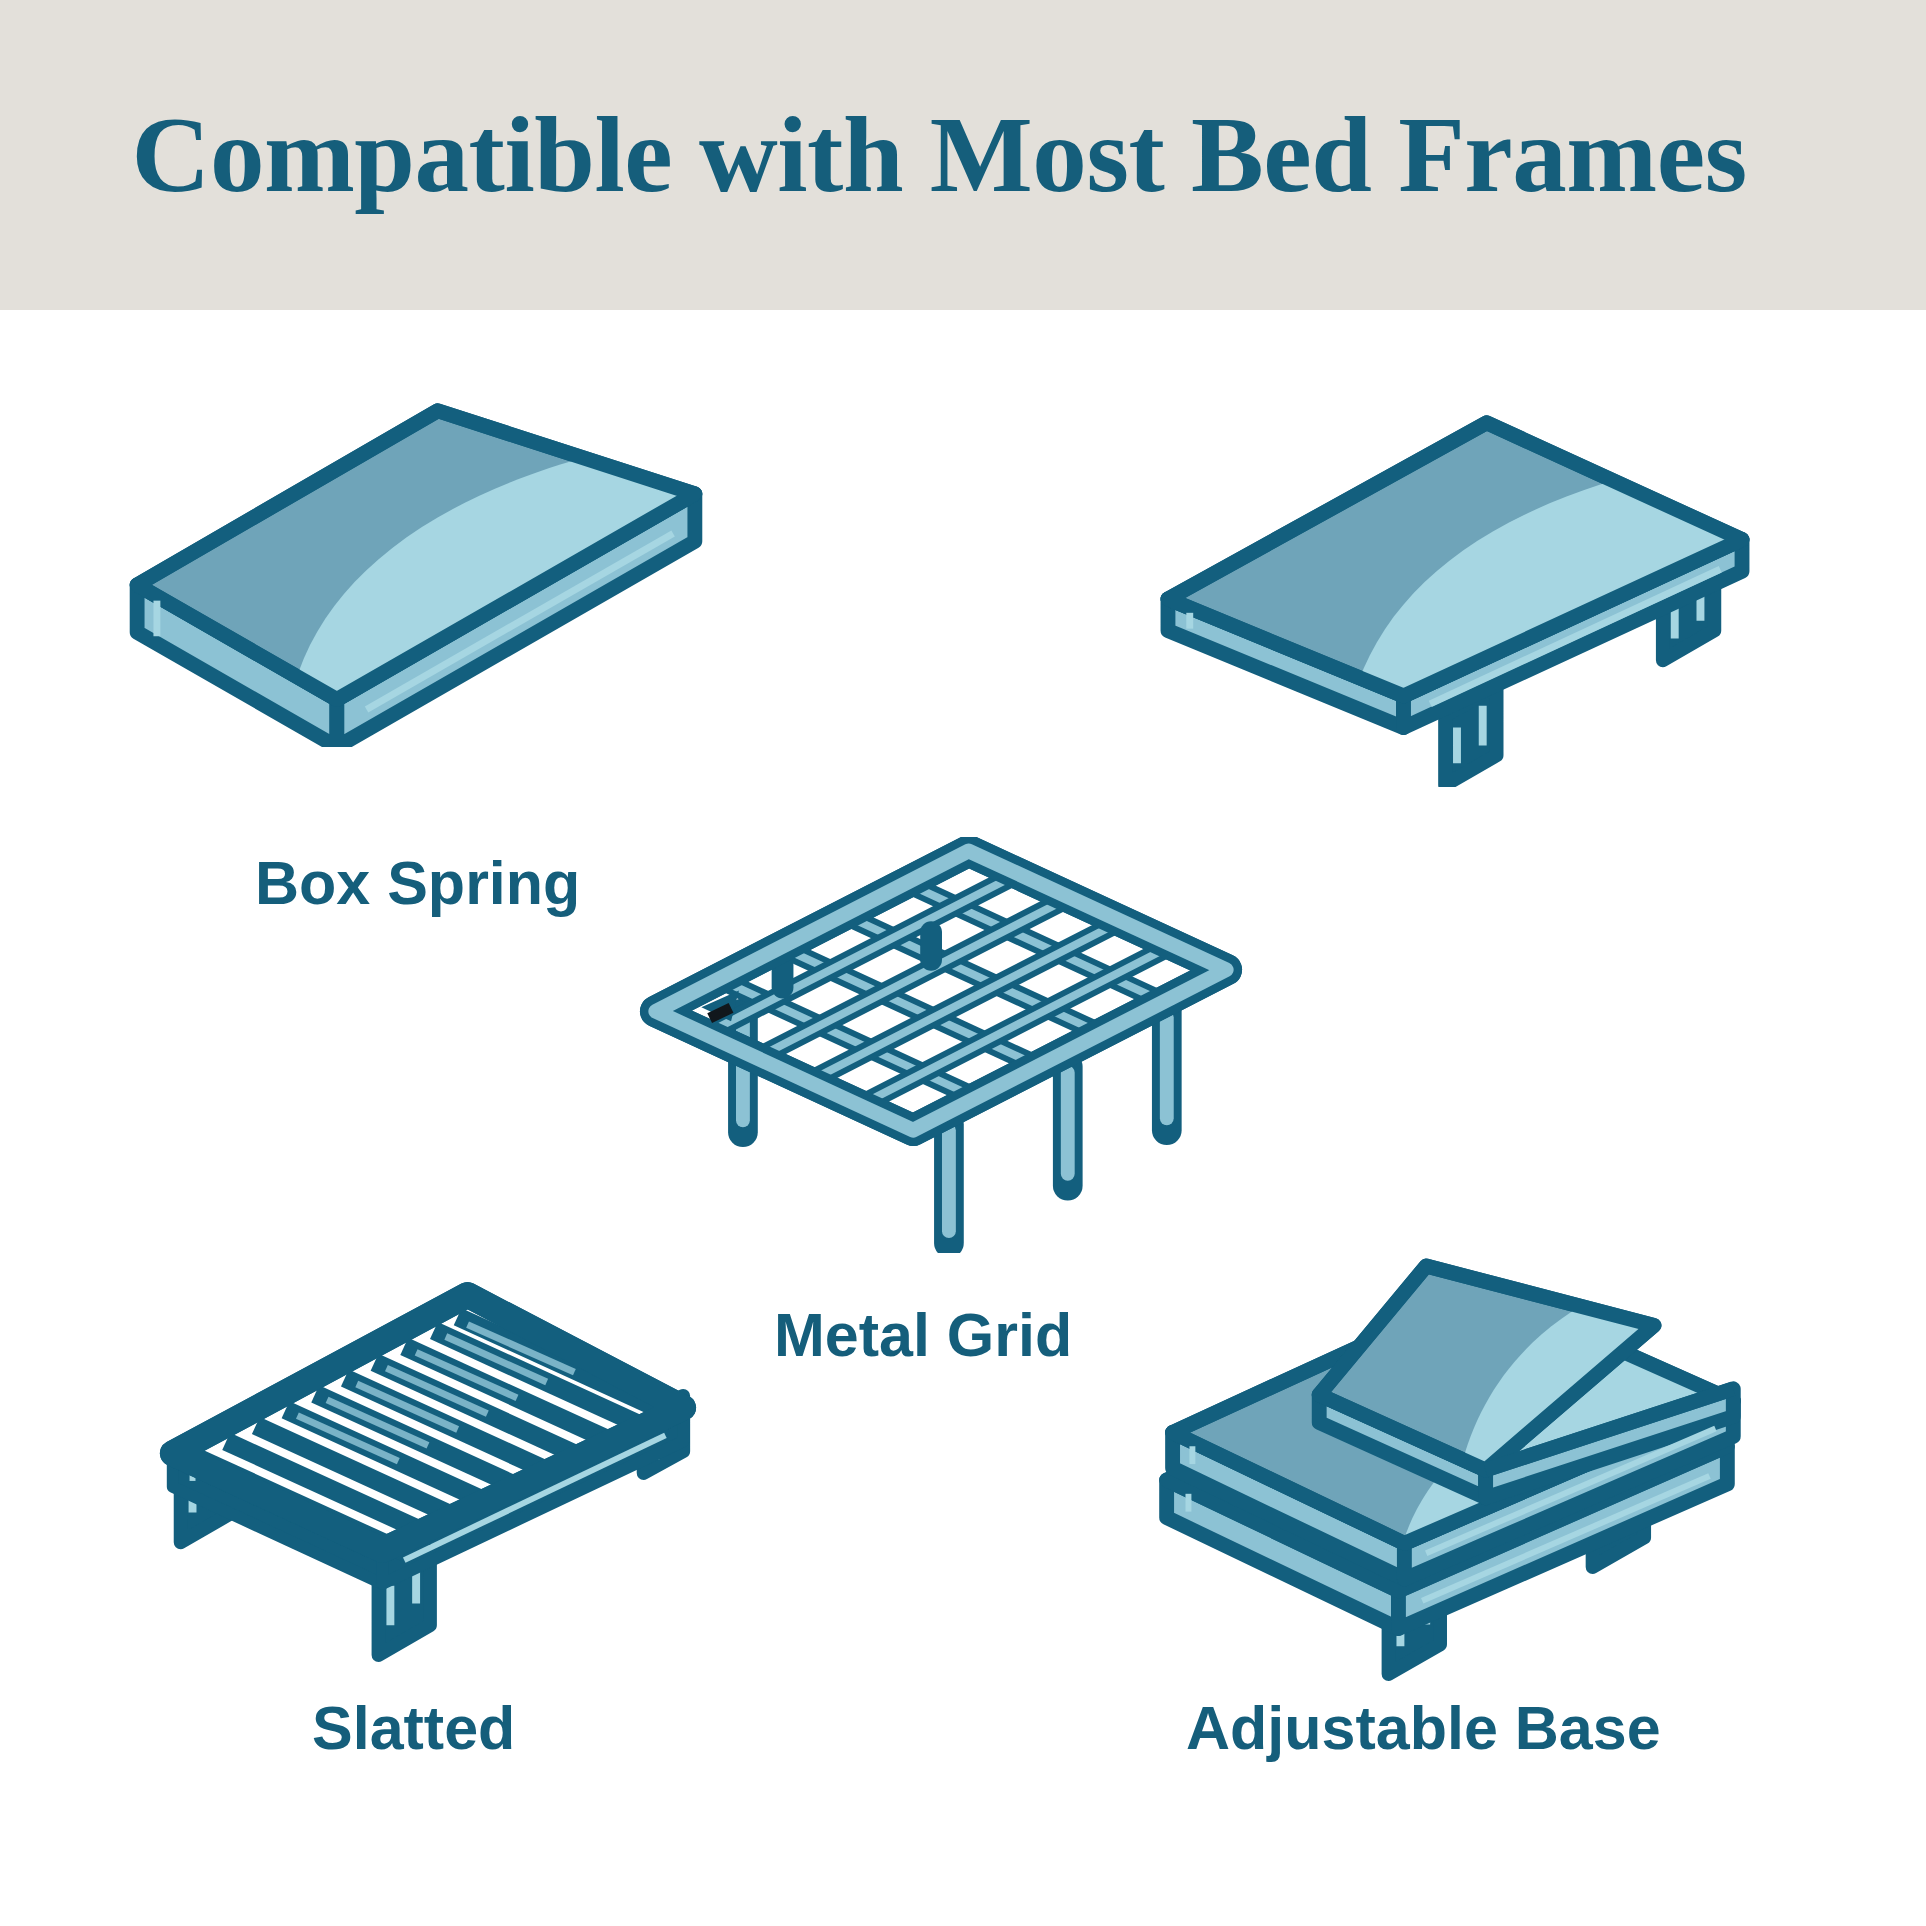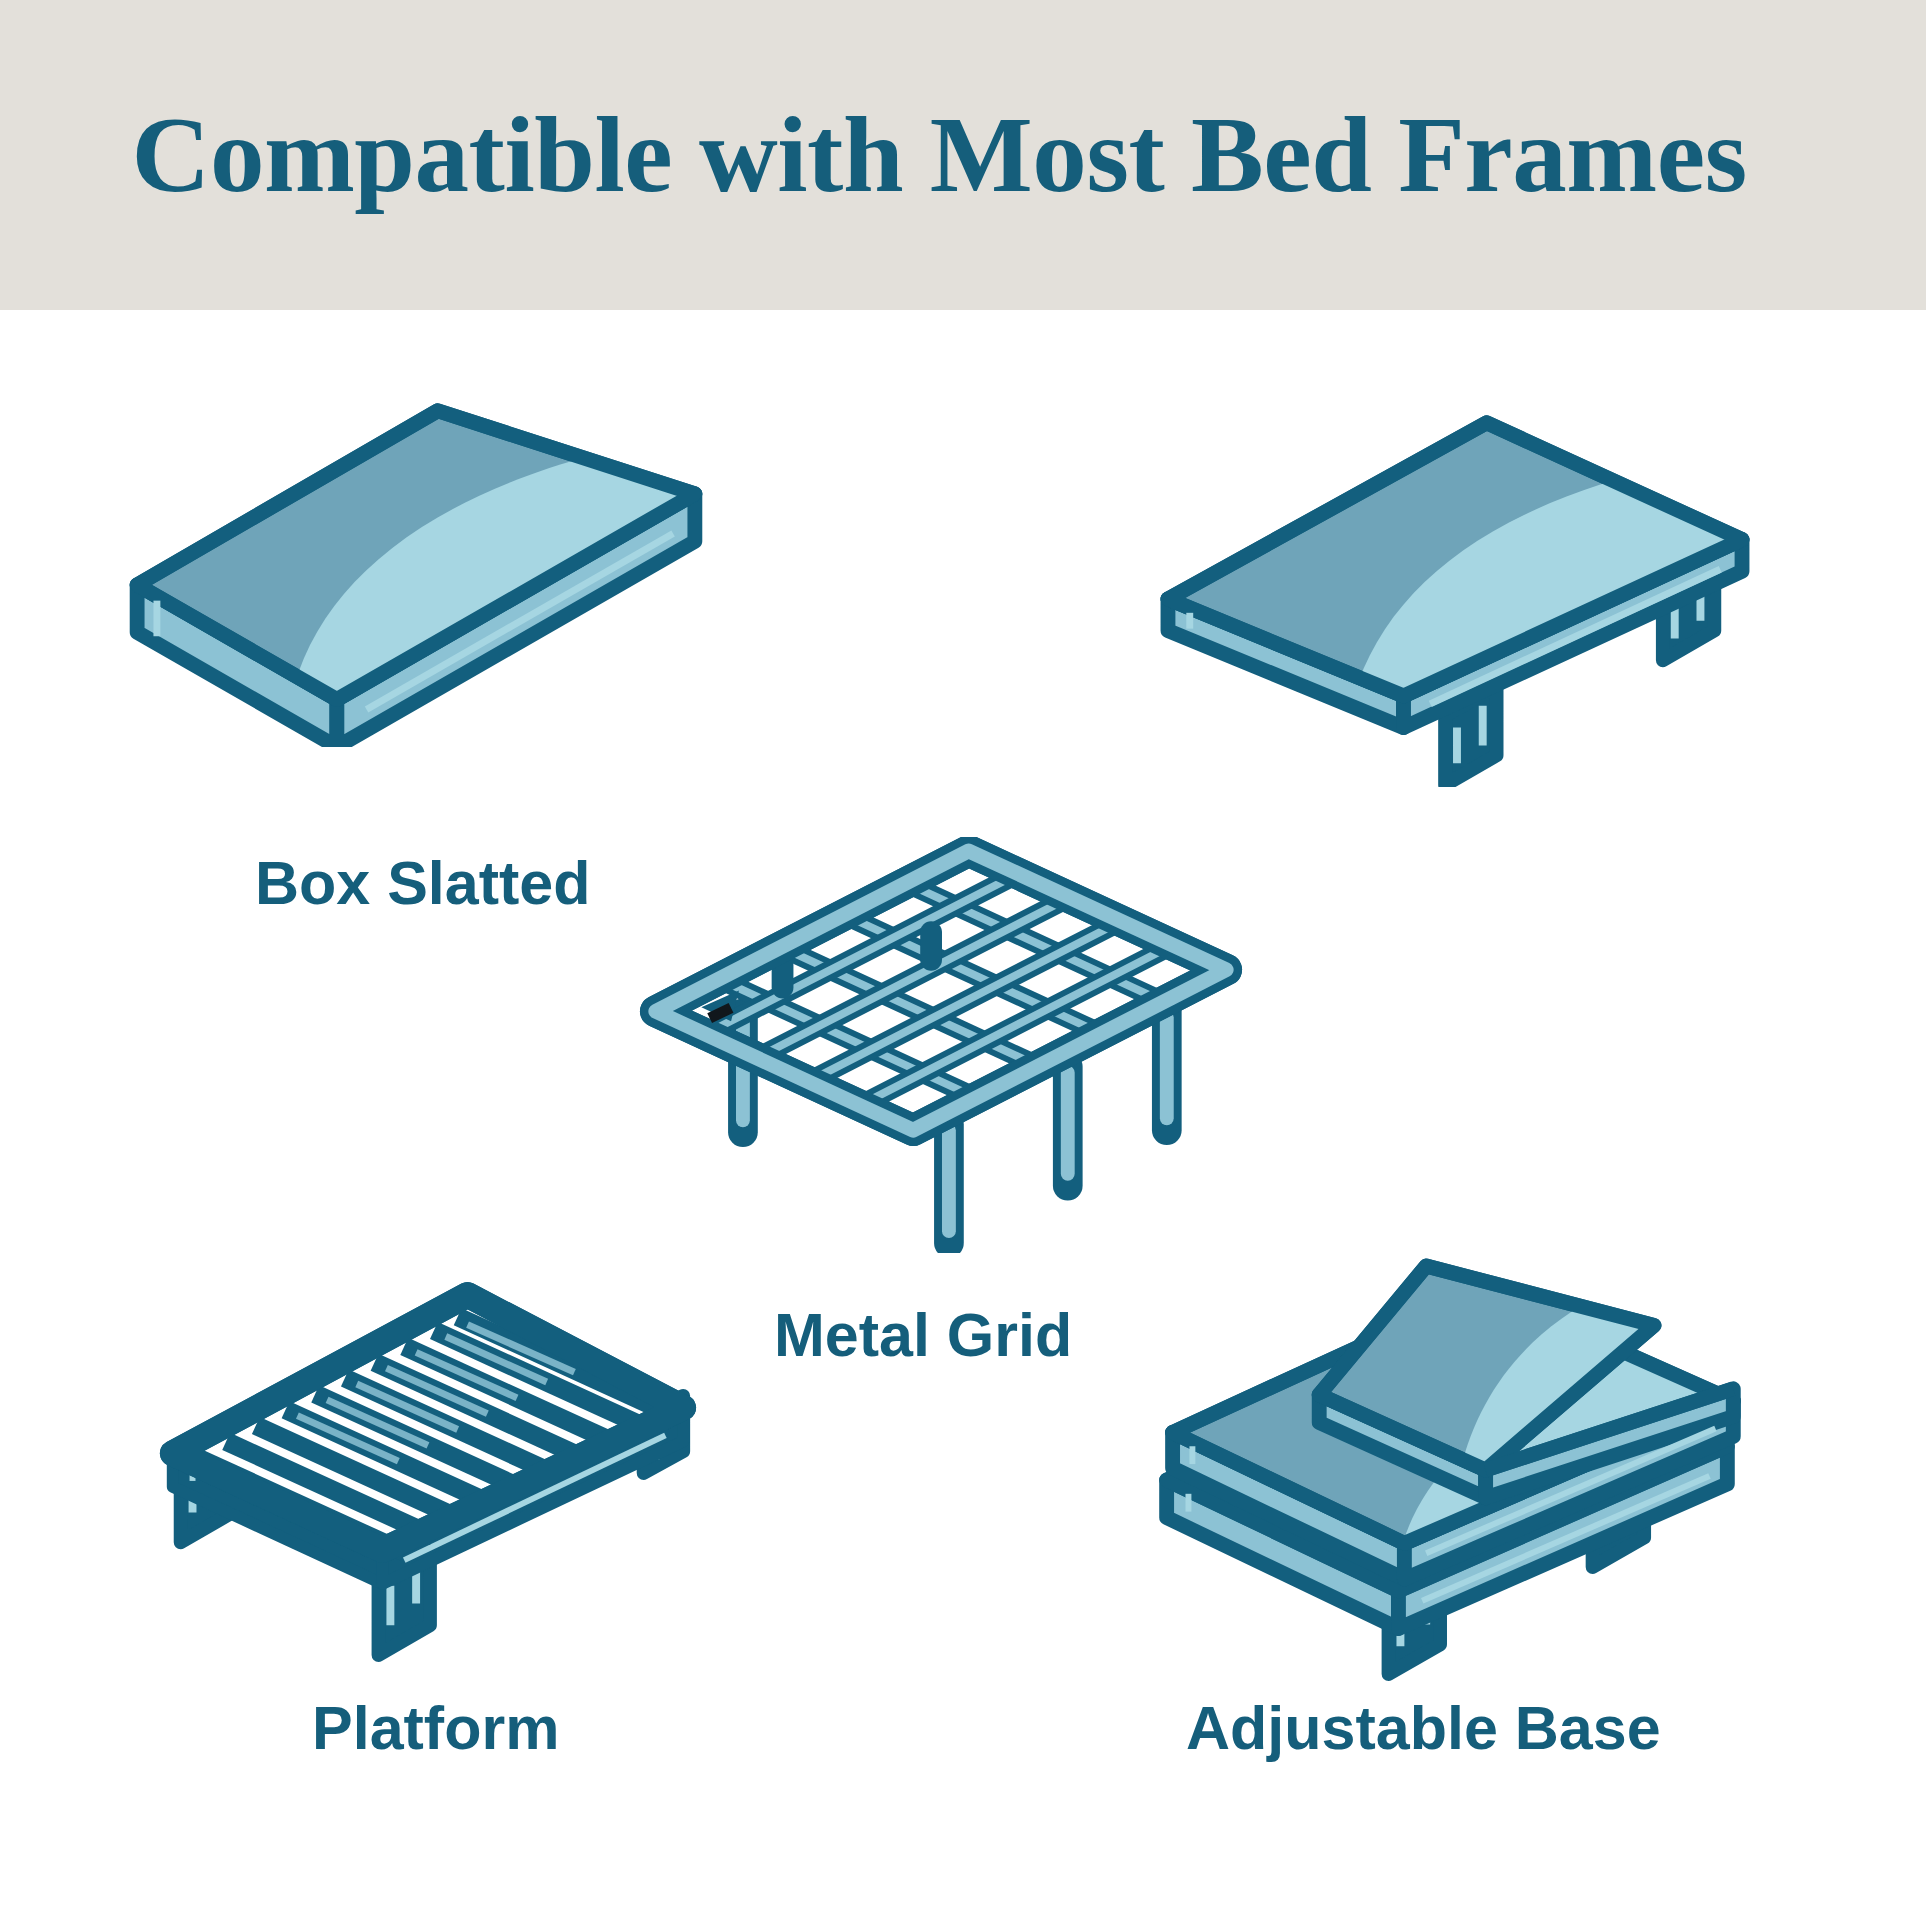--- a/index.html
+++ b/index.html
@@ -91,21 +91,21 @@
       <g clip-path="url(#bsClip)">
         <path d="M600 40 L600 330 L170 330 C190 190 330 80 600 40 Z" fill="#A6D6E2"></path>
       </g>
 
       <path d="M18 196 L322 20 L582 104 L220 312 Z" fill="none" stroke="#135F7E" stroke-width="15" stroke-linejoin="round"></path>
 
       <path d="M38 212 L38 248" fill="none" stroke="#A6D6E2" stroke-width="7"></path>
       <path d="M250 322 L560 144" fill="none" stroke="#A6D6E2" stroke-width="7"></path>
     </svg>
   </div>
-  <div class="caption" id="cap-box-spring">Box Slatted</div>
+  <div class="caption" id="cap-box-spring">Box Spring</div>
 
   <div class="illo" id="illo-platform">
     <svg viewBox="0 0 620 390">
 
       <path d="M300 318 L300 388 L352 358 L352 288 Z" fill="#135F7E" stroke="#135F7E" stroke-width="14" stroke-linejoin="round"></path>
       <path d="M312 330 L312 366 M338 308 L338 348" stroke="#A6D6E2" stroke-width="8" fill="none"></path>
       <path d="M520 192 L520 262 L572 232 L572 162 Z" fill="#135F7E" stroke="#135F7E" stroke-width="14" stroke-linejoin="round"></path>
       <path d="M532 204 L532 240 M558 182 L558 222 " stroke="#A6D6E2" stroke-width="8" fill="none"></path>
 
       <path d="M20 200 L20 232 L258 330 L258 298 Z" fill="#8CC2D4" stroke="#135F7E" stroke-width="15" stroke-linejoin="round"></path>
@@ -225,21 +225,21 @@
         <path d="M210 108 L312 154"></path>
         <path d="M240 92 L342 138"></path>
         <path d="M270 76 L372 122"></path>
         <path d="M300 60 L402 106"></path>
         <path d="M322 48 L430 96"></path>
       </g>
 
       <path d="M24 178 L322 18 L540 132 L236 276 Z" fill="none" stroke="#135F7E" stroke-width="26" stroke-linejoin="round"></path>
     </svg>
   </div>
-  <div class="caption" id="cap-slatted">Platform</div>
+  <div class="caption" id="cap-slatted">Slatted</div>
 
   <div class="illo" id="illo-adjustable">
     <svg viewBox="0 0 640 445">
 
       <path d="M262 348 L262 426 L314 396 L314 318 Z" fill="#135F7E" stroke="#135F7E" stroke-width="14" stroke-linejoin="round"></path>
       <path d="M274 360 L274 398 M300 338 L300 376" stroke="#A6D6E2" stroke-width="8" fill="none"></path>
       <path d="M468 240 L468 318 L520 288 L520 210 Z" fill="#135F7E" stroke="#135F7E" stroke-width="14" stroke-linejoin="round"></path>
       <path d="M480 252 L480 290 M506 230 L506 268" stroke="#A6D6E2" stroke-width="8" fill="none"></path>
 
       <path d="M38 230 L38 268 L272 380 L272 342 Z" fill="#8CC2D4" stroke="#135F7E" stroke-width="15" stroke-linejoin="round"></path>

